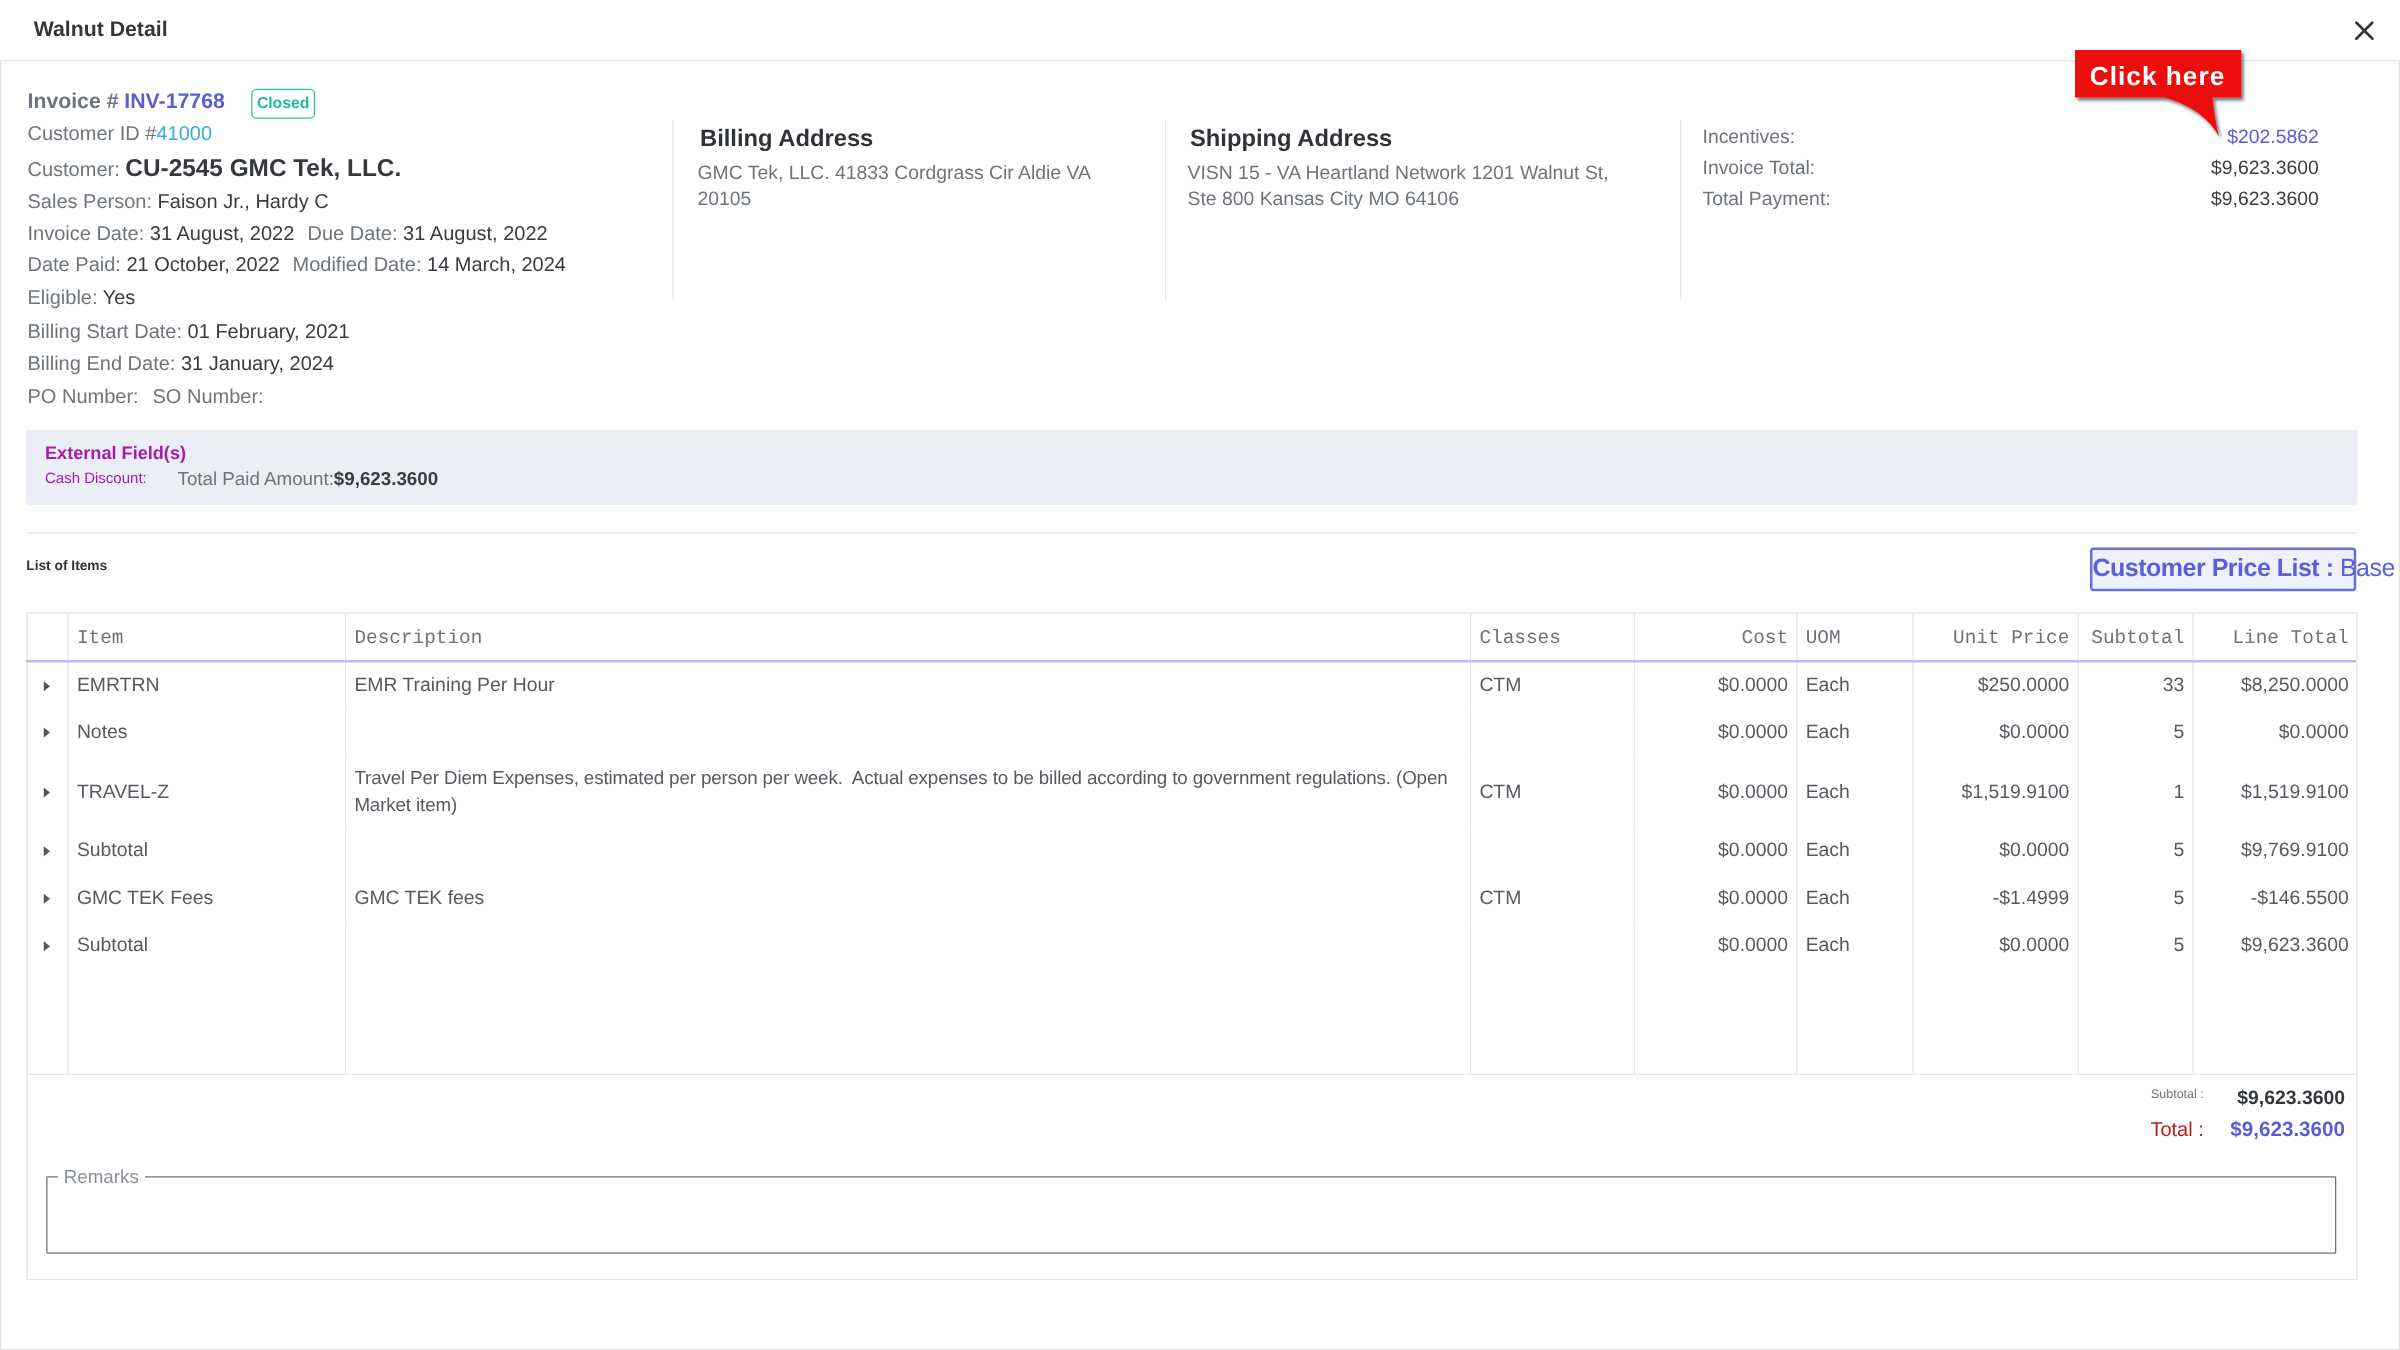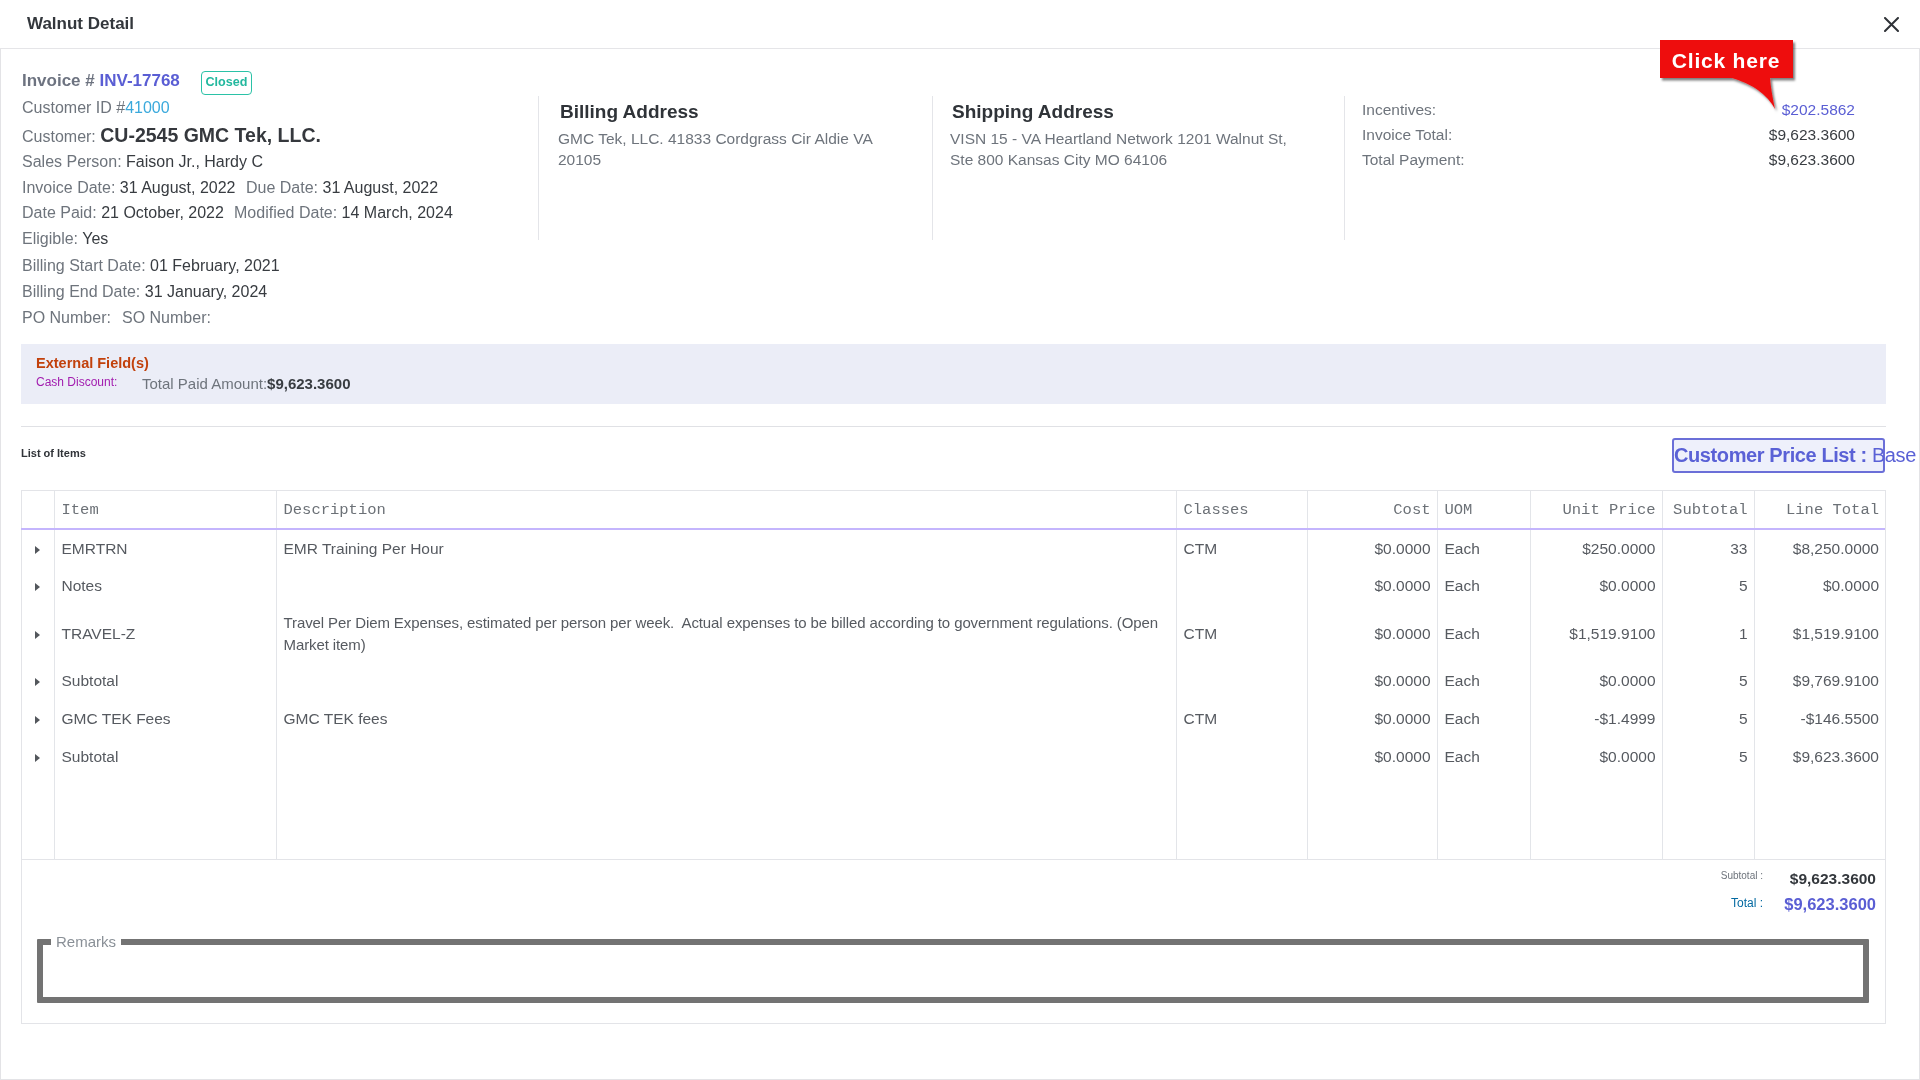--- a/index.html
+++ b/index.html
@@ -74,21 +74,21 @@
       <feDropShadow dx="2" dy="2.5" stdDeviation="1.2" flood-color="#000" flood-opacity="0.5"></feDropShadow>
     </filter>
   </defs>
   <g filter="url(#ds)">
     <path d="M15 15 h133 v38 h-133 z M87 53 Q118 62 130 84 Q126 66 125 53 Z" fill="#ee1111"></path>
     <text x="81" y="43" text-anchor="middle" font-size="21" font-weight="bold" fill="#fff" letter-spacing="0.8">Click here</text>
   </g>
 </svg>
 
 <div id="band" class="abs"></div>
-<div class="abs" style="left:36px; top:355px; font-size:14.5px; font-weight:700; color:#c2410c;">External Field(s)</div>
+<div class="abs" style="left:36px; top:355px; font-size:14.5px; font-weight:700; color:#a21caf;">External Field(s)</div>
 <div class="abs" style="left:36px; top:375px; font-size:12px; color:#a21caf;">Cash Discount:</div>
 <div class="abs" style="left:142px; top:375px; font-size:15px; color:#6e747c;">Total Paid Amount:<span style="color:#383c41; font-weight:700;">$9,623.3600</span></div>
 
 <div class="abs" style="left:21px; top:426px; width:1865px; height:1px; background:#e0e1e5;"></div>
 
 <div class="abs" style="left:21px; top:447px; font-size:11px; font-weight:700; color:#303338;">List of Items</div>
 
 <div class="abs" style="left:1672px; top:438px; width:213px; height:35px; border:2px solid #6b6fd8; border-radius:3px; background:#eef0fb; line-height:31px; text-align:center; font-size:20px; letter-spacing:-0.4px; white-space:nowrap; color:#5a61d6;"><span style="font-weight:700;">Customer Price List :</span> Base Price</div>
 
 <div class="abs" style="left:21px; top:490px; width:1865px; height:534px; border:1px solid #e3e4e8;"></div>
@@ -192,18 +192,18 @@
         <td class="bR"></td>
         <td class="bR"></td>
         <td class="bR"></td>
         <td></td>
   </tr>
 </tbody>
   </table>
 
 <div class="abs" style="left:1650px; top:870px; width:113px; text-align:right; font-size:10px; color:#6e747c;">Subtotal :</div>
 <div class="abs" style="left:1736px; top:870px; width:140px; text-align:right; font-size:15.5px; font-weight:600; color:#33373c;">$9,623.3600</div>
-<div class="abs" style="left:1650px; top:896px; width:113px; text-align:right; font-size:12px; color:#0369a1;">Total :</div>
+<div class="abs" style="left:1650px; top:896px; width:113px; text-align:right; font-size:16px; color:#b91c1c;">Total :</div>
 <div class="abs" style="left:1736px; top:895px; width:140px; text-align:right; font-size:16.5px; font-weight:700; color:#5a5ed4;">$9,623.3600</div>
 
-<fieldset class="abs" style="left:37px; top:933px; width:1832px; height:70px; border:6px solid #737373; border-radius:1px;">
+<fieldset class="abs" style="left:37px; top:933px; width:1832px; height:70px; border:1px solid #737373; border-radius:1px;">
   <legend style="margin-left:8px; padding:0 5px; font-size:15px; color:#8a9097;">Remarks</legend>
 </fieldset>
 
 </body></html>

